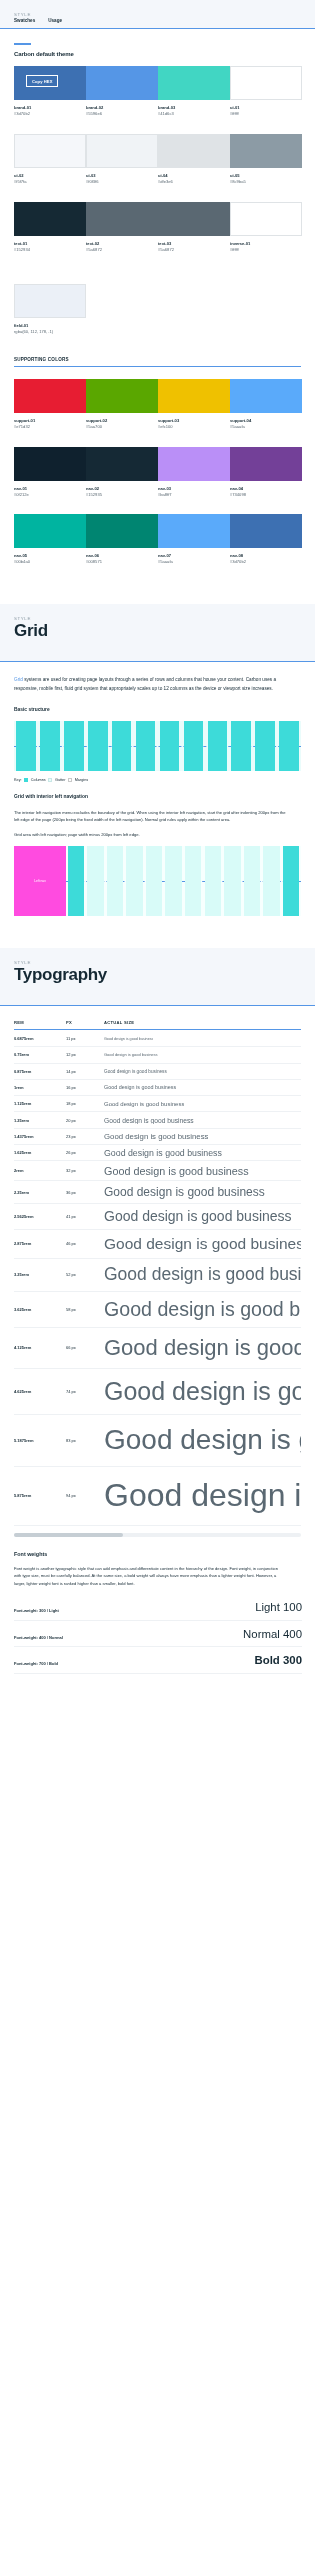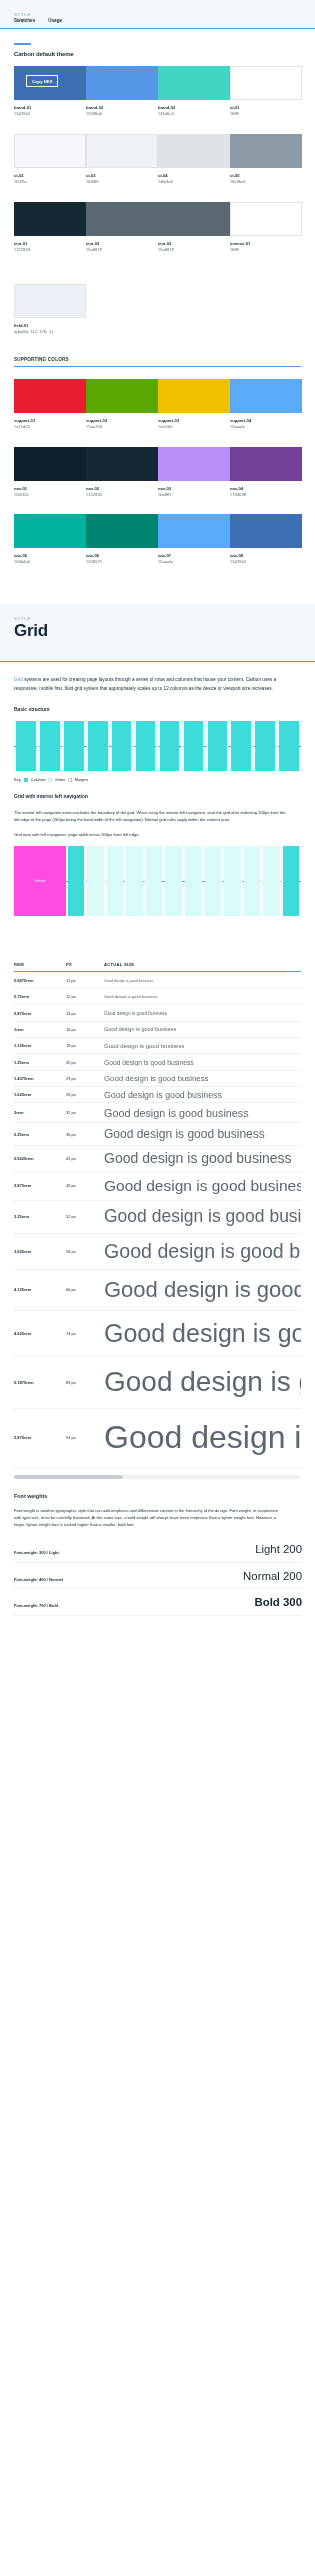--- a/index.html
+++ b/index.html
@@ -555,20 +555,25 @@
           <div class="gcol2">
             <div class="fill2"></div>
           </div>
         </div>
     </div>
     <div class="spacer-lg"></div>
   </div>
 </section>
 
 <section>
+  <div class="hero">
+    <div class="hero-eyebrow">STYLE</div>
+    <h1 class="hero-title">Typography</h1>
+    <div class="spacer-md"></div>
+  </div>
 
   <div class="sect">
     <div class="type-table">
       <div class="tt-head">
         <div class="c1">REM</div>
         <div class="c2">PX</div>
         <div class="c3">ACTUAL SIZE</div>
       </div>
       <div class="tt-rule"></div>
       <div id="type-rows">
@@ -668,25 +673,25 @@
     <div class="scrollbar">
       <div class="thumb"></div>
     </div>
 
     <div class="fw-title">Font weights</div>
     <p class="copy small">Font weight is another typographic style that can add emphasis and differentiate content in the hierarchy of the design. Font weight, in conjunction with type size, must be carefully balanced. At the same size, a bold weight will always have more emphasis than a lighter weight font. However, a larger, lighter weight font is ranked higher than a smaller, bold font.</p>
     <div class="spacer-sm"></div>
     <div id="weight-rows">
         <div class="fw-row">
           <div class="fw-label">Font-weight: 300 / Light</div>
-          <div class="fw-sample-300">Light 200</div>
+          <div class="fw-sample-300">Light 100</div>
         </div>
         <div class="fw-row">
           <div class="fw-label">Font-weight: 400 / Normal</div>
-          <div class="fw-sample-400">Normal 200</div>
+          <div class="fw-sample-400">Normal 400</div>
         </div>
         <div class="fw-row">
           <div class="fw-label">Font-weight: 700 / Bold</div>
           <div class="fw-sample-700">Bold 300</div>
         </div>
       </div>
     <div class="spacer-lg"></div>
   </div>
 </section>
 

